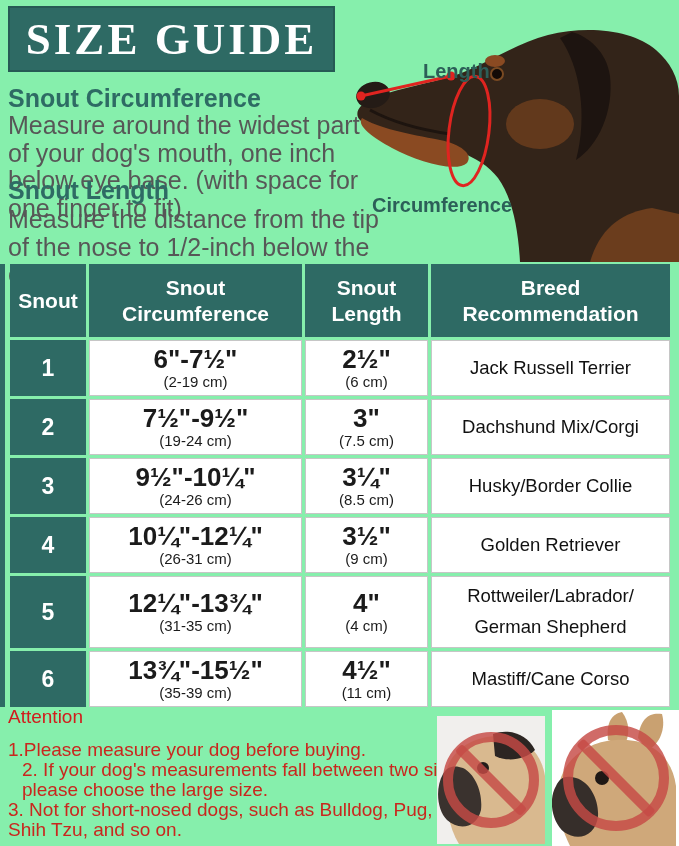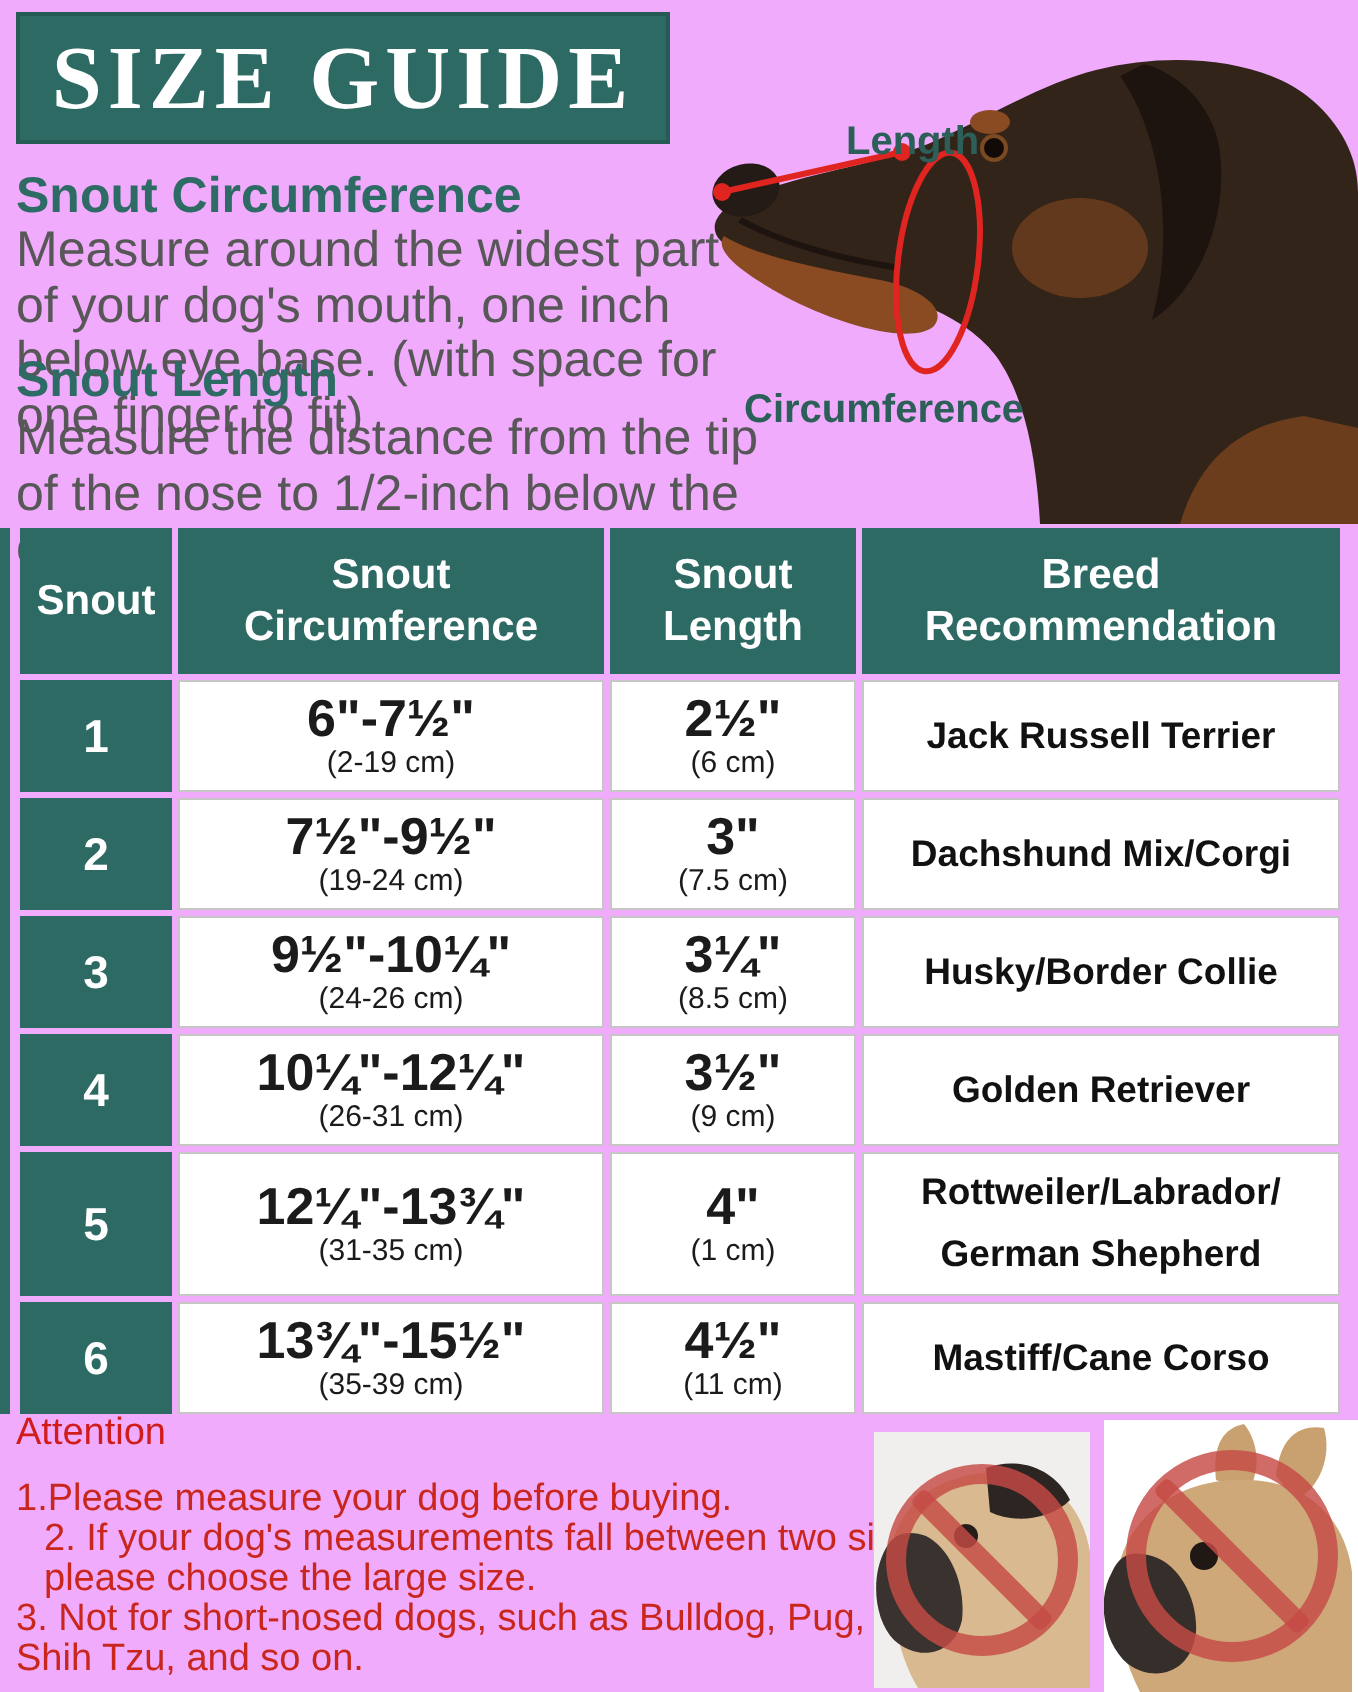--- a/index.html
+++ b/index.html
@@ -1,17 +1,17 @@
 <!DOCTYPE html>
 <html><head>
 <meta charset="utf-8">
 <title>Size Guide</title>
 <style>
   html,body{margin:0;padding:0;background:#fff;}
-  #page{position:relative;width:679px;height:846px;background:#f0abfc;overflow:hidden;
+  #page{position:relative;width:679px;height:846px;background:#86efac;overflow:hidden;
         font-family:"Liberation Sans", sans-serif;}
 
   
   .title-box{position:absolute;left:8px;top:6px;width:327px;height:66px;background:#2e6a64;
              border:2px solid #265a54;box-sizing:border-box;display:flex;align-items:center;justify-content:center;}
   .title-box span{font-family:"Liberation Serif", serif;font-weight:bold;font-size:45px;
                   letter-spacing:3px;color:#ffffff;}
 
   
   .sec-head{position:absolute;left:8px;font-size:25px;font-weight:bold;color:#2e6b64;}
@@ -33,21 +33,21 @@
               grid-template-rows:73px 56px 56px 56px 56px 72px 56px;
               gap:3px;}
   .th{background:#2e6a64;color:#fff;display:flex;align-items:center;justify-content:center;
       text-align:center;font-weight:bold;font-size:21px;line-height:1.2;padding:0 20px;box-sizing:border-box;}
   .td-size{background:#2e6a64;color:#fff;display:flex;align-items:center;justify-content:center;
            font-weight:bold;font-size:23px;}
   .td{background:#fff;border:1px solid #c6c6c6;box-sizing:border-box;display:flex;
       flex-direction:column;align-items:center;justify-content:center;text-align:center;}
   .in{font-size:26px;font-weight:bold;color:#1b1b1b;line-height:1.05;}
   .cm{font-size:15px;color:#1b1b1b;line-height:1.15;}
-  .breed{font-size:18.5px;font-weight:bold;color:#111;line-height:1.65;padding:0 8px;}
+  .breed{font-size:18.5px;font-weight:normal;color:#111;line-height:1.65;padding:0 8px;}
 
   
   #attention-head{position:absolute;left:8px;top:706px;font-size:19px;font-weight:normal;color:#d11c1c;}
   .att-item{position:absolute;left:8px;width:462px;font-size:19px;font-weight:normal;
             line-height:1.06;color:#c9271e;}
   #att-1{top:740px;} #att-2{top:760px;margin-left:14px;} #att-3{top:800px;}
 
   
   .no-dog{position:absolute;overflow:hidden;}
   #pug-box{left:437px;top:716px;width:108px;height:128px;background:#f1efed;}
@@ -171,21 +171,21 @@
       <div class="breed">Golden Retriever</div>
     </div>
 
     <div class="td-size">5</div>
     <div class="td">
       <div class="in">12¼"-13¾"</div>
       <div class="cm">(31-35 cm)</div>
     </div>
     <div class="td">
       <div class="in">4"</div>
-      <div class="cm">(1 cm)</div>
+      <div class="cm">(4 cm)</div>
     </div>
     <div class="td">
       <div class="breed">Rottweiler/Labrador/ German Shepherd</div>
     </div>
 
     <div class="td-size">6</div>
     <div class="td">
       <div class="in">13¾"-15½"</div>
       <div class="cm">(35-39 cm)</div>
     </div>

